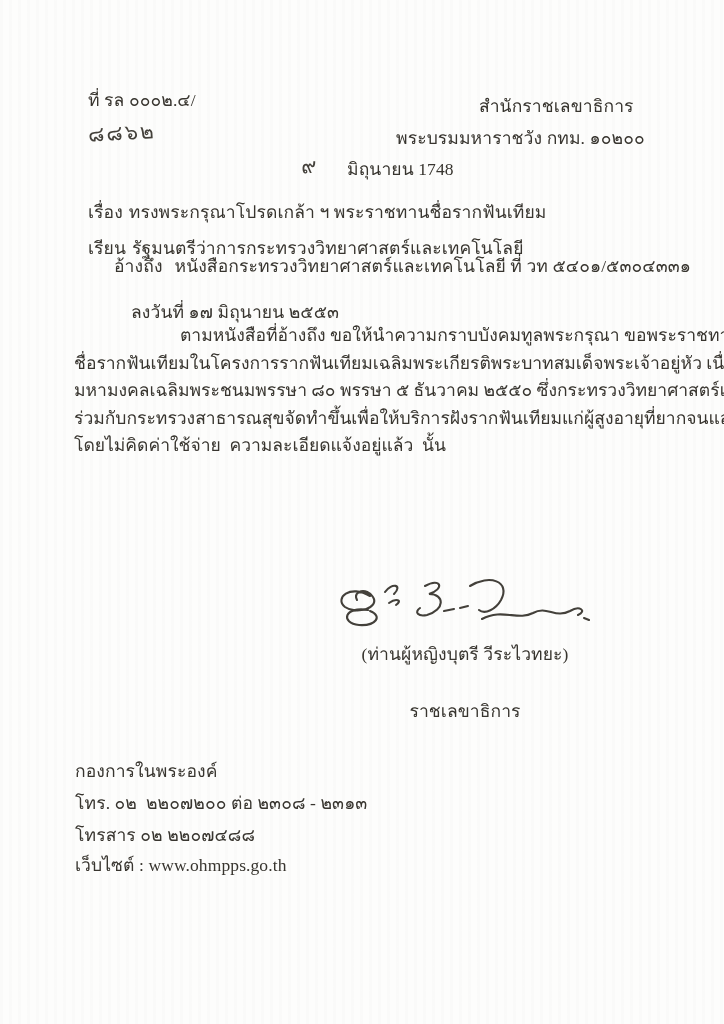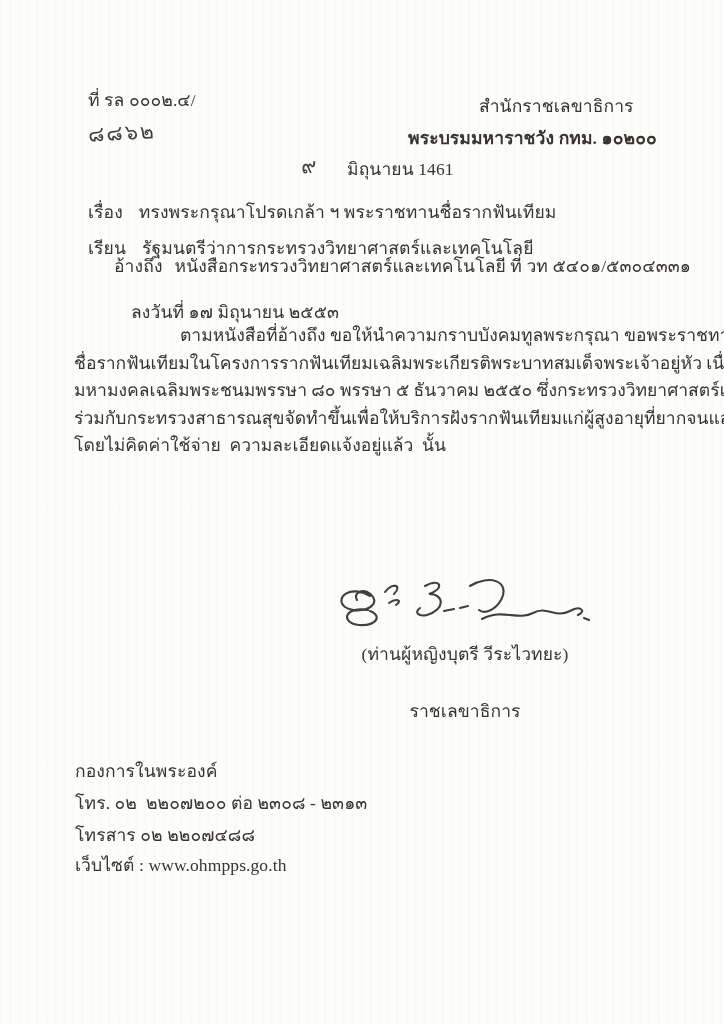--- a/index.html
+++ b/index.html
@@ -10,21 +10,21 @@
     margin:0 auto;
     background:#fdfdfc;
     background-image:
       repeating-linear-gradient(90deg, rgba(0,0,0,0.012) 0 3px, rgba(0,0,0,0) 3px 9px);
     font-family:"Liberation Serif","DejaVu Sans",sans-serif;
     color:#38352f;
     overflow:hidden;
   }
   .t{position:absolute;font-size:17.5px;white-space:pre;letter-spacing:0.1px;}
   .row{display:flex;align-items:baseline;}
-  .lbl{margin-right:16px;}
+  .lbl{margin-right:6px;}
   .hand{
     font-size:21px;
     display:inline-block;
     transform:rotate(-3deg) translateY(2px);
     color:#44413b;
     letter-spacing:2px;
   }
   .para{position:absolute;width:592px;}
   .para .ln{font-size:17.5px;line-height:27.6px;white-space:pre;}
   .para .ln.first{padding-left:106px;}
@@ -36,24 +36,24 @@
 <body>
 
 <div class="page">
 
   <div class="t row" style="left:88px;top:86px;flex-direction:column;">
     <span>ที่ รล ๐๐๐๒.๔/</span>
     <span class="hand">๘๘๖๒</span>
   </div>
 
   <div class="t" style="left:479px;top:92px;">สำนักราชเลขาธิการ</div>
-  <div class="t" style="left:408px;top:124px;font-weight:bold;">พระบรมมหาราชวัง กทม. ๑๐๒๐๐</div>
+  <div class="t" style="left:396px;top:124px;">พระบรมมหาราชวัง กทม. ๑๐๒๐๐</div>
 
   <div class="t hand" style="left:301px;top:147px;">๙</div>
-  <div class="t" style="left:347px;top:155px;">มิถุนายน 1461</div>
+  <div class="t" style="left:347px;top:155px;">มิถุนายน 1748</div>
 
   <div class="t row" style="left:88px;top:198px;">
     <span class="lbl">เรื่อง</span>
     <span>ทรงพระกรุณาโปรดเกล้า ฯ พระราชทานชื่อรากฟันเทียม</span>
   </div>
 
   <div class="t row" style="left:88px;top:234px;">
     <span class="lbl">เรียน</span>
     <span>รัฐมนตรีว่าการกระทรวงวิทยาศาสตร์และเทคโนโลยี</span>
   </div>

